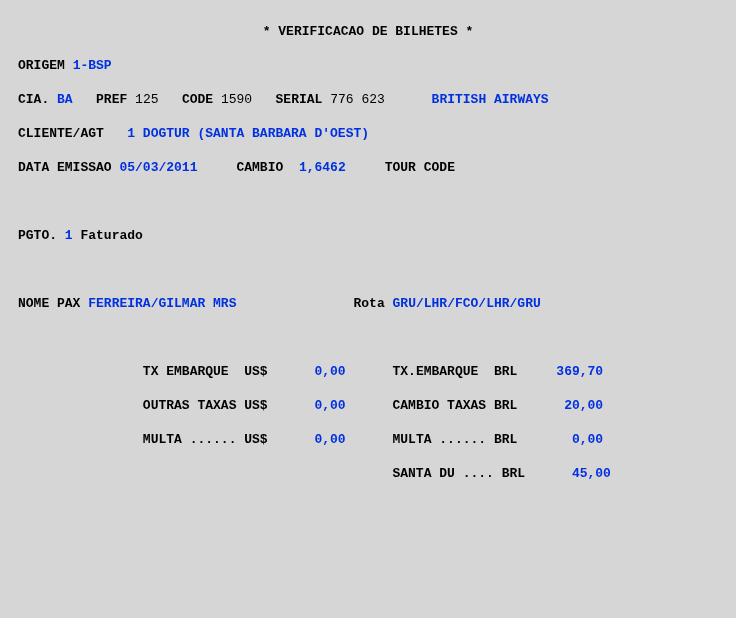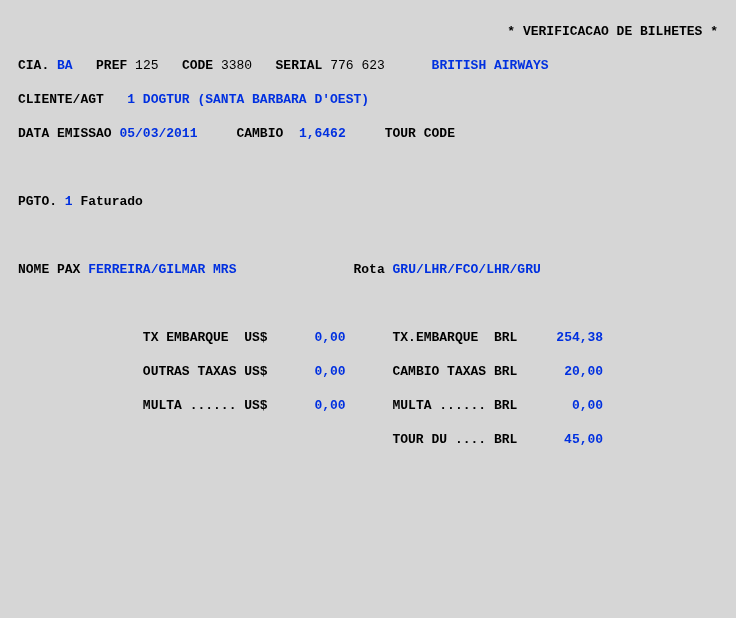--- a/index.html
+++ b/index.html
@@ -15,33 +15,34 @@
     padding:6px 0 0 0;
   }
   .screen{white-space:pre;padding:0 18px}
   .b{font-weight:bold}
   .blue{color:#0030e0;font-weight:bold}
 </style>
 </head>
 <body>
 
 <div class="screen">
-<div style="text-align:right"><span class="b">* VERIFICACAO DE BILHETES *</span></div>
-<div><span class="b">CIA.</span> <span class="blue">BA</span>   <span class="b">PREF</span> <span>125</span>   <span class="b">CODE</span> <span>3380</span>   <span class="b">SERIAL</span> <span>776 623</span>      <span class="blue">BRITISH AIRWAYS</span></div>
+<div style="text-align:center"><span class="b">* VERIFICACAO DE BILHETES *</span></div>
+<div><span class="b">ORIGEM</span> <span class="blue">1-BSP</span></div>
+<div><span class="b">CIA.</span> <span class="blue">BA</span>   <span class="b">PREF</span> <span>125</span>   <span class="b">CODE</span> <span>1590</span>   <span class="b">SERIAL</span> <span>776 623</span>      <span class="blue">BRITISH AIRWAYS</span></div>
 <div><span class="b">CLIENTE/AGT</span>   <span class="blue">1 DOGTUR (SANTA BARBARA D'OEST)</span></div>
 <div><span class="b">DATA EMISSAO</span> <span class="blue">05/03/2011</span>     <span class="b">CAMBIO</span>  <span class="blue">1,6462</span>     <span class="b">TOUR CODE</span></div>
 <div>&nbsp;</div>
 <div><span class="b">PGTO.</span> <span class="blue">1</span> <span class="b">Faturado</span></div>
 <div>&nbsp;</div>
 <div><span class="b">NOME PAX</span> <span class="blue">FERREIRA/GILMAR MRS</span>               <span class="b">Rota</span> <span class="blue">GRU/LHR/FCO/LHR/GRU</span></div>
 <div>&nbsp;</div>
-<div>                <span class="b">TX EMBARQUE  US$</span>      <span class="blue">0,00</span>      <span class="b">TX.EMBARQUE  BRL</span>     <span class="blue">254,38</span></div>
+<div>                <span class="b">TX EMBARQUE  US$</span>      <span class="blue">0,00</span>      <span class="b">TX.EMBARQUE  BRL</span>     <span class="blue">369,70</span></div>
 <div>                <span class="b">OUTRAS TAXAS US$</span>      <span class="blue">0,00</span>      <span class="b">CAMBIO TAXAS BRL</span>      <span class="blue">20,00</span></div>
 <div>                <span class="b">MULTA ...... US$</span>      <span class="blue">0,00</span>      <span class="b">MULTA ...... BRL</span>       <span class="blue">0,00</span></div>
-<div>                                                <span class="b">TOUR DU .... BRL</span>      <span class="blue">45,00</span></div>
+<div>                                                <span class="b">SANTA DU .... BRL</span>      <span class="blue">45,00</span></div>
 <div>&nbsp;</div>
 
 
 
 
 
 
 
 
 

